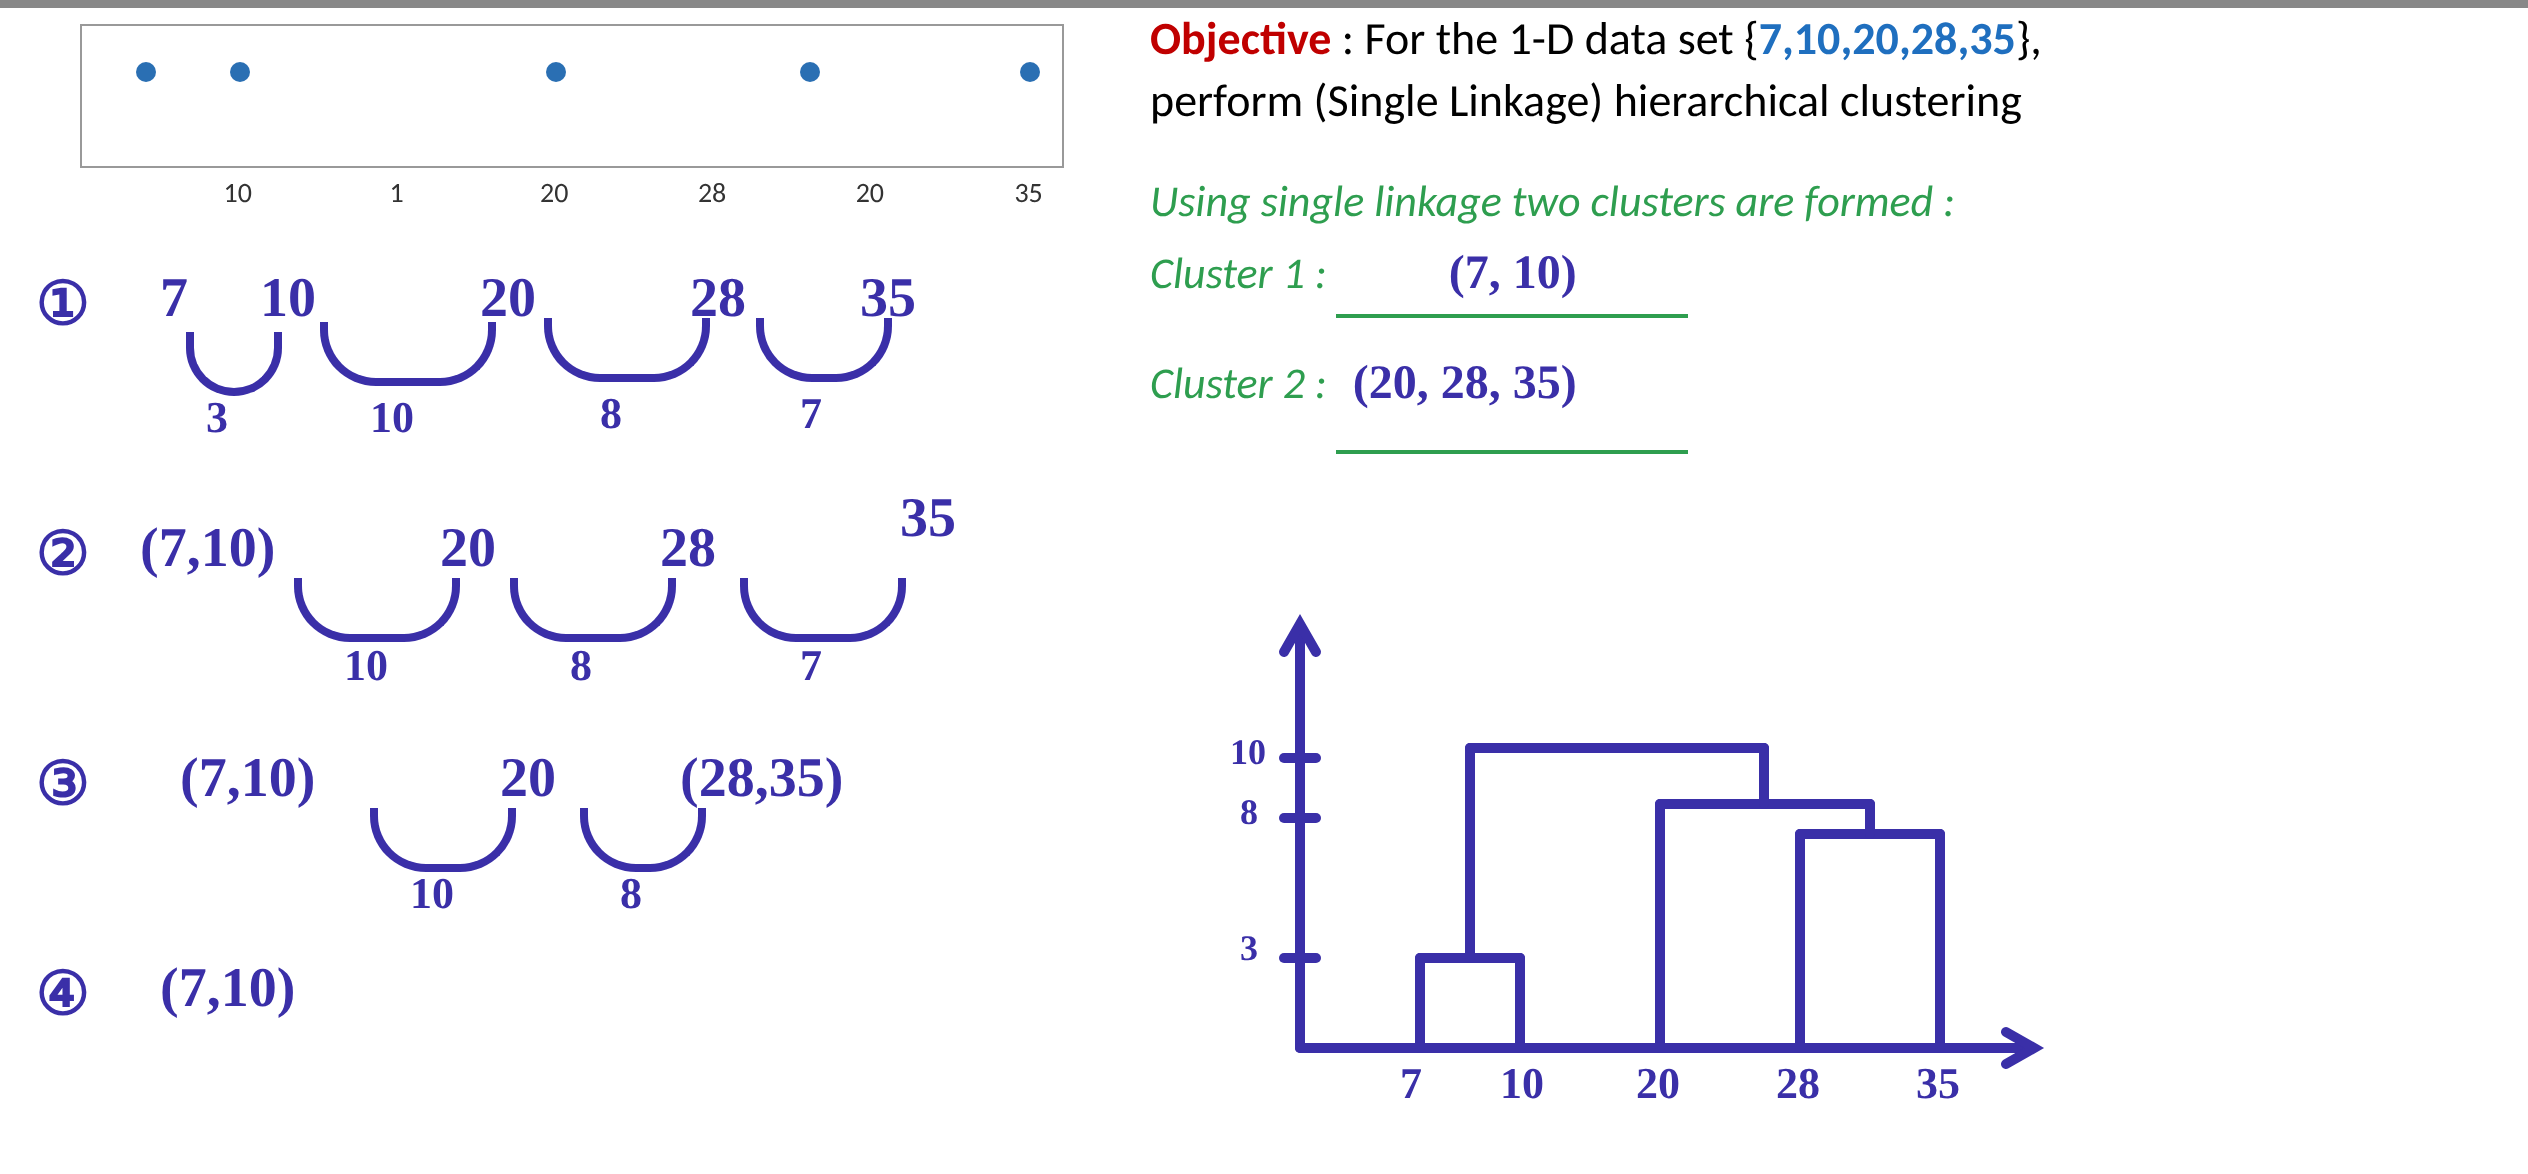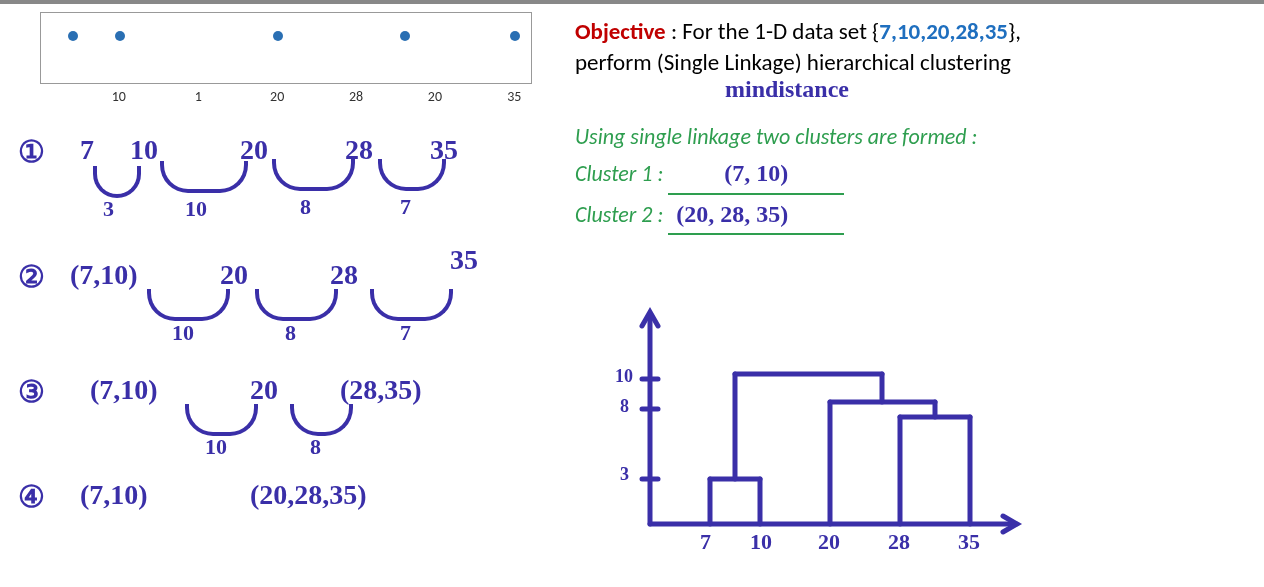--- a/index.html
+++ b/index.html
@@ -1,18 +1,18 @@
 <!DOCTYPE html>
 <html><head>
 <meta charset="utf-8">
 <style>
   html,body{margin:0;padding:0;font-family:'Calibri','Segoe UI',Arial,sans-serif;background:#fff;color:#000;}
   .slide{width:1264px;height:587px;position:relative;border-top:4px solid #888;box-sizing:border-box;overflow:hidden;}
   .left-col{position:absolute;left:0;top:8px;width:560px;}
-  .right-col{position:absolute;left:575px;top:12px;width:680px;}
+  .right-col{position:absolute;left:575px;top:1px;width:680px;}
   .chart-box{position:relative;margin-left:40px;width:490px;height:70px;border:1px solid #999;}
   .chart-dots{position:absolute;left:0;top:0;width:100%;height:100%;}
   .dot{position:absolute;width:10px;height:10px;border-radius:50%;background:#2a6fb3;top:18px;transform:translateX(-5px);}
   .x-ticks{position:relative;margin-left:40px;width:490px;display:flex;font-size:14px;color:#333;}
   .x-tick{position:absolute;transform:translateX(-50%);}
   .y-ticks{position:absolute;left:0;top:8px;font-size:14px;color:#333;}
   .line{font-size:23px;line-height:1.35;}
   .obj{color:#c00000;font-weight:700;}
   .data{color:#1f6fbf;font-weight:700;}
   .bold{font-weight:400;}
@@ -55,31 +55,30 @@
   </div>
 
   <div class="right-col">
     <div class="line">
       <span class="obj">Objective</span>
       <span> : For the 1-D data set {</span><span class="data">7,10,20,28,35</span><span>},</span>
     </div>
     <div class="line">
       <span>perform (</span><span class="bold">Single Linkage</span><span>) hierarchical clustering</span>
     </div>
-    <div class="hand" style="margin-left:150px;font-size:24px;margin-top:-2px;">mindistance</div>
 
     <div class="result">
       <div>Using single linkage two clusters are formed :</div>
       <div>
         <span>Cluster 1 :</span>
         <span class="underline hand" style="font-style:normal;color:#3a2fa8;font-size:24px;padding:0 8px;text-align:center;">(7, 10)</span>
       </div>
       <div>
         <span>Cluster 2 :</span>
-        <span class="underline hand" style="font-style:normal;color:#3a2fa8;font-size:24px;padding:0 8px;">(20, 28, 35)</span>
+        <span class="underline hand" style="font-style:normal;color:#3a2fa8;font-size:24px;padding:14px 8px;">(20, 28, 35)</span>
       </div>
     </div>
   </div>
 
   <span class="hand ann" style="left:18px;top:130px;font-size:30px;">①</span>
   <span class="hand ann" style="left:80px;top:130px;">7</span>
   <span class="hand ann" style="left:130px;top:130px;">10</span>
   <span class="hand ann" style="left:240px;top:130px;">20</span>
   <span class="hand ann" style="left:345px;top:130px;">28</span>
   <span class="hand ann" style="left:430px;top:130px;">35</span>
@@ -108,21 +107,20 @@
   <span class="hand ann" style="left:90px;top:370px;">(7,10)</span>
   <span class="hand ann" style="left:250px;top:370px;">20</span>
   <span class="hand ann" style="left:340px;top:370px;">(28,35)</span>
   <span class="mini-arc" style="left:185px;top:400px;width:65px;"></span>
   <span class="mini-arc" style="left:290px;top:400px;width:55px;"></span>
   <span class="hand ann sm" style="left:205px;top:430px;">10</span>
   <span class="hand ann sm" style="left:310px;top:430px;">8</span>
 
   <span class="hand ann" style="left:18px;top:475px;font-size:30px;">④</span>
   <span class="hand ann" style="left:80px;top:475px;">(7,10)</span>
-  <span class="hand ann" style="left:250px;top:475px;">(20,28,35)</span>
 
   <div class="dendro">
     <svg width="430" height="260">
       <g stroke="#3a2fa8" stroke-width="5" fill="none" stroke-linecap="round">
 
         <line x1="50" y1="10" x2="50" y2="220"></line>
         <line x1="50" y1="220" x2="415" y2="220"></line>
         <polyline points="42,22 50,8 58,22"></polyline>
         <polyline points="403,212 417,220 403,228"></polyline>
 

